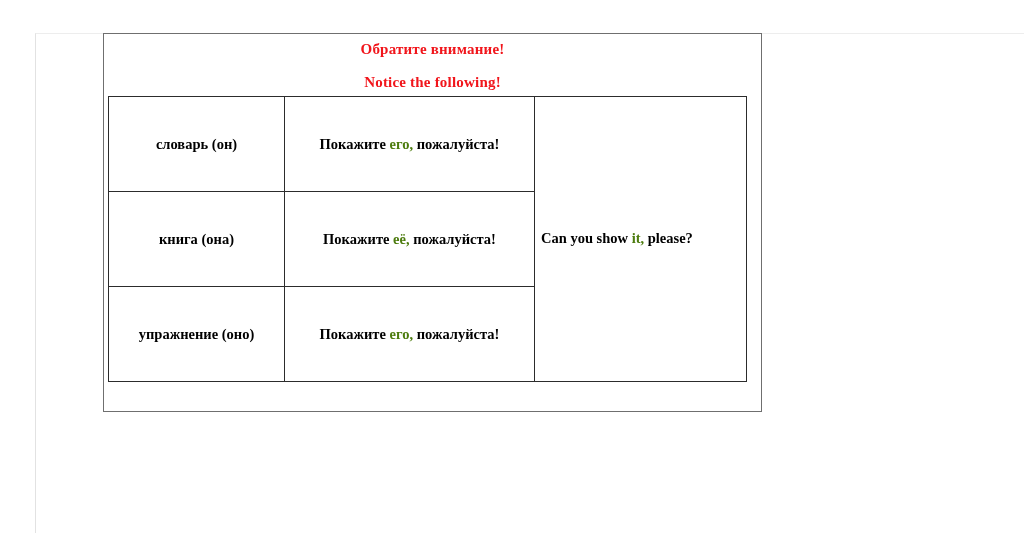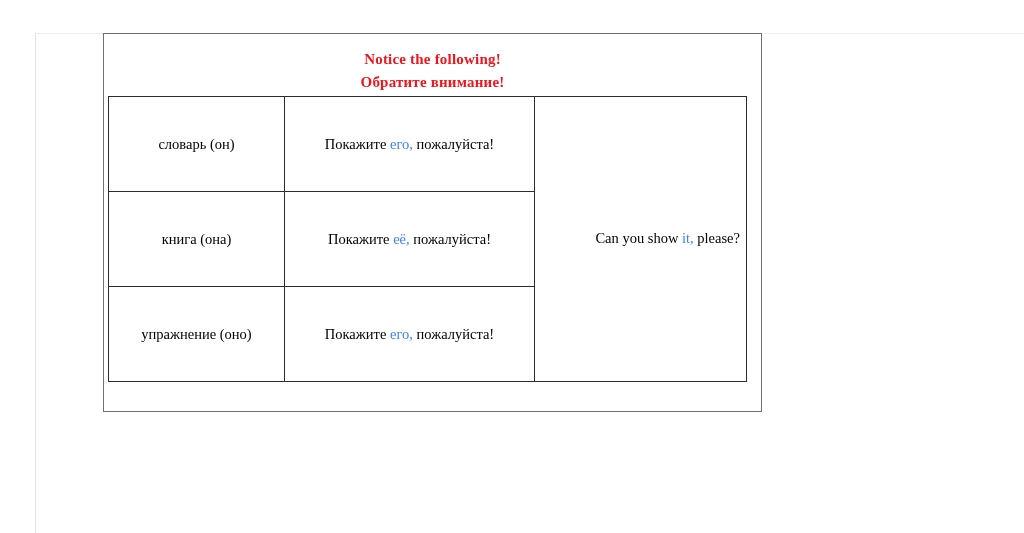--- a/index.html
+++ b/index.html
@@ -60,43 +60,43 @@
   #grammar-table {
     position: absolute;
     left: 4px;
     top: 62px;
     width: 638px;
     border-collapse: collapse;
     table-layout: fixed;
   }
   #grammar-table td {
     border: 1px solid #2c2c2c;
-    font-weight: normal;
+    font-weight: bold;
     font-size: 14.5px;
     color: #000000;
     vertical-align: middle;
     padding: 4px 6px;
     box-sizing: border-box;
   }
   .col-noun   { width: 176px; text-align: center; height: 95px; }
   .col-phrase { width: 250px; text-align: center; }
-  .col-en     { width: 212px; text-align: right; padding-left: 22px; line-height: 1.35; }
+  .col-en     { width: 212px; text-align: left; padding-left: 22px; line-height: 1.35; }
 
-  .hl { color: #3b82f6; }
+  .hl { color: #4d7c0f; }
 </style>
 </head>
 <body>
 
 <div id="page-outline"></div>
 
 <div id="content-box">
 
+  <div class="notice-line" id="notice-ru">Обратите внимание!</div>
+
   <div class="notice-line" id="notice-en">Notice the following!</div>
-
-  <div class="notice-line" id="notice-ru">Обратите внимание!</div>
 
   <table id="grammar-table">
     <tbody>
       <tr>
         <td class="col-noun">словарь (он)</td>
         <td class="col-phrase"><span>Покажите </span><span class="hl">его,</span><span> пожалуйста!</span></td>
         <td class="col-en" rowspan="3"><span>Can you show </span><span class="hl">it,</span><span> please?</span></td>
       </tr>
       <tr>
         <td class="col-noun">книга (она)</td>

